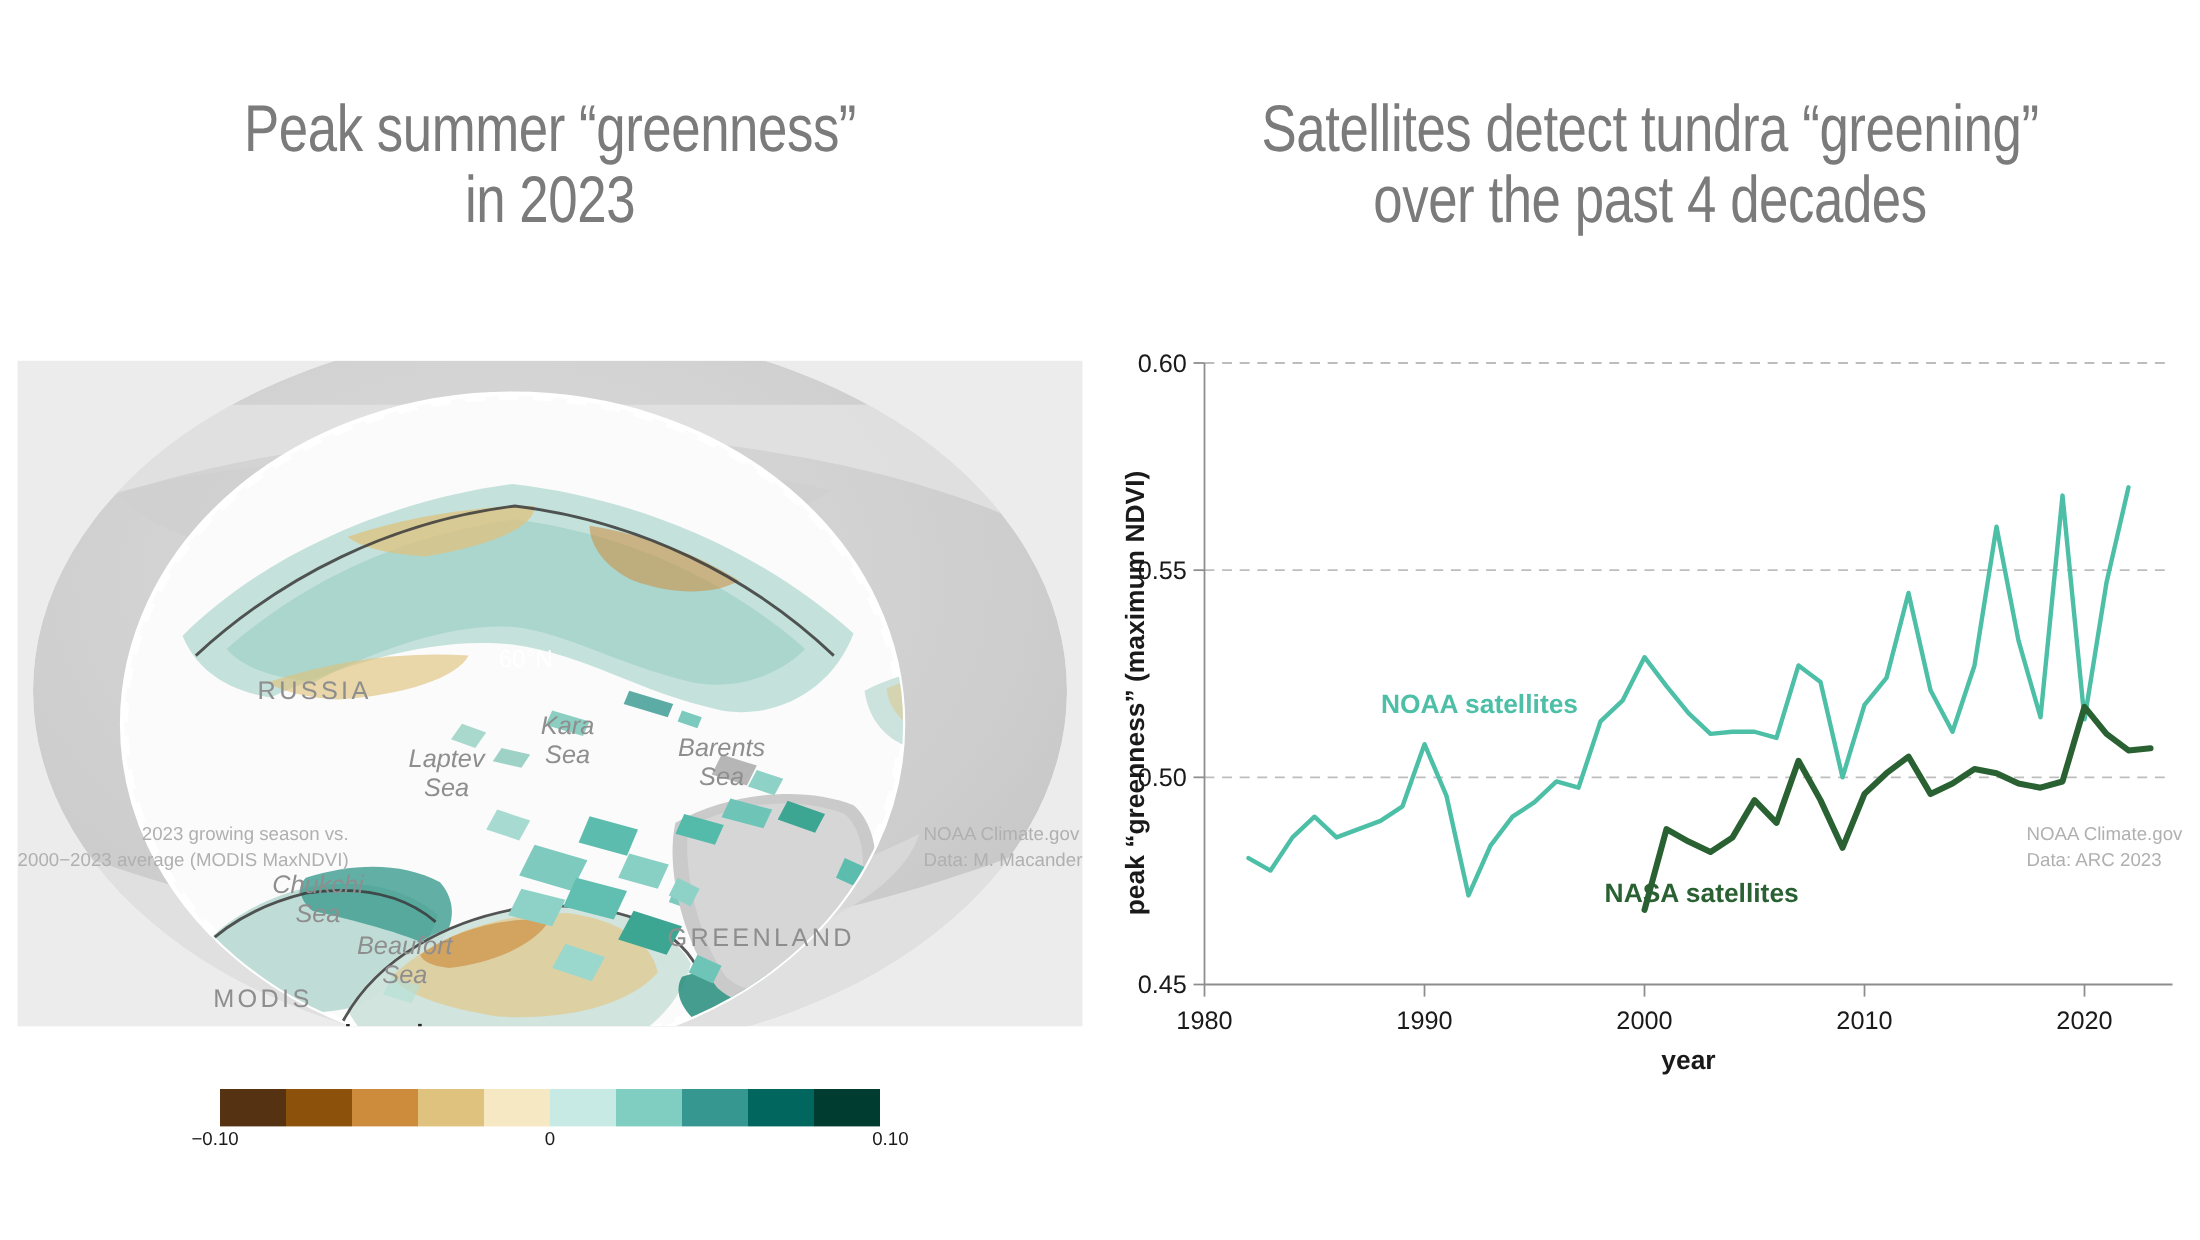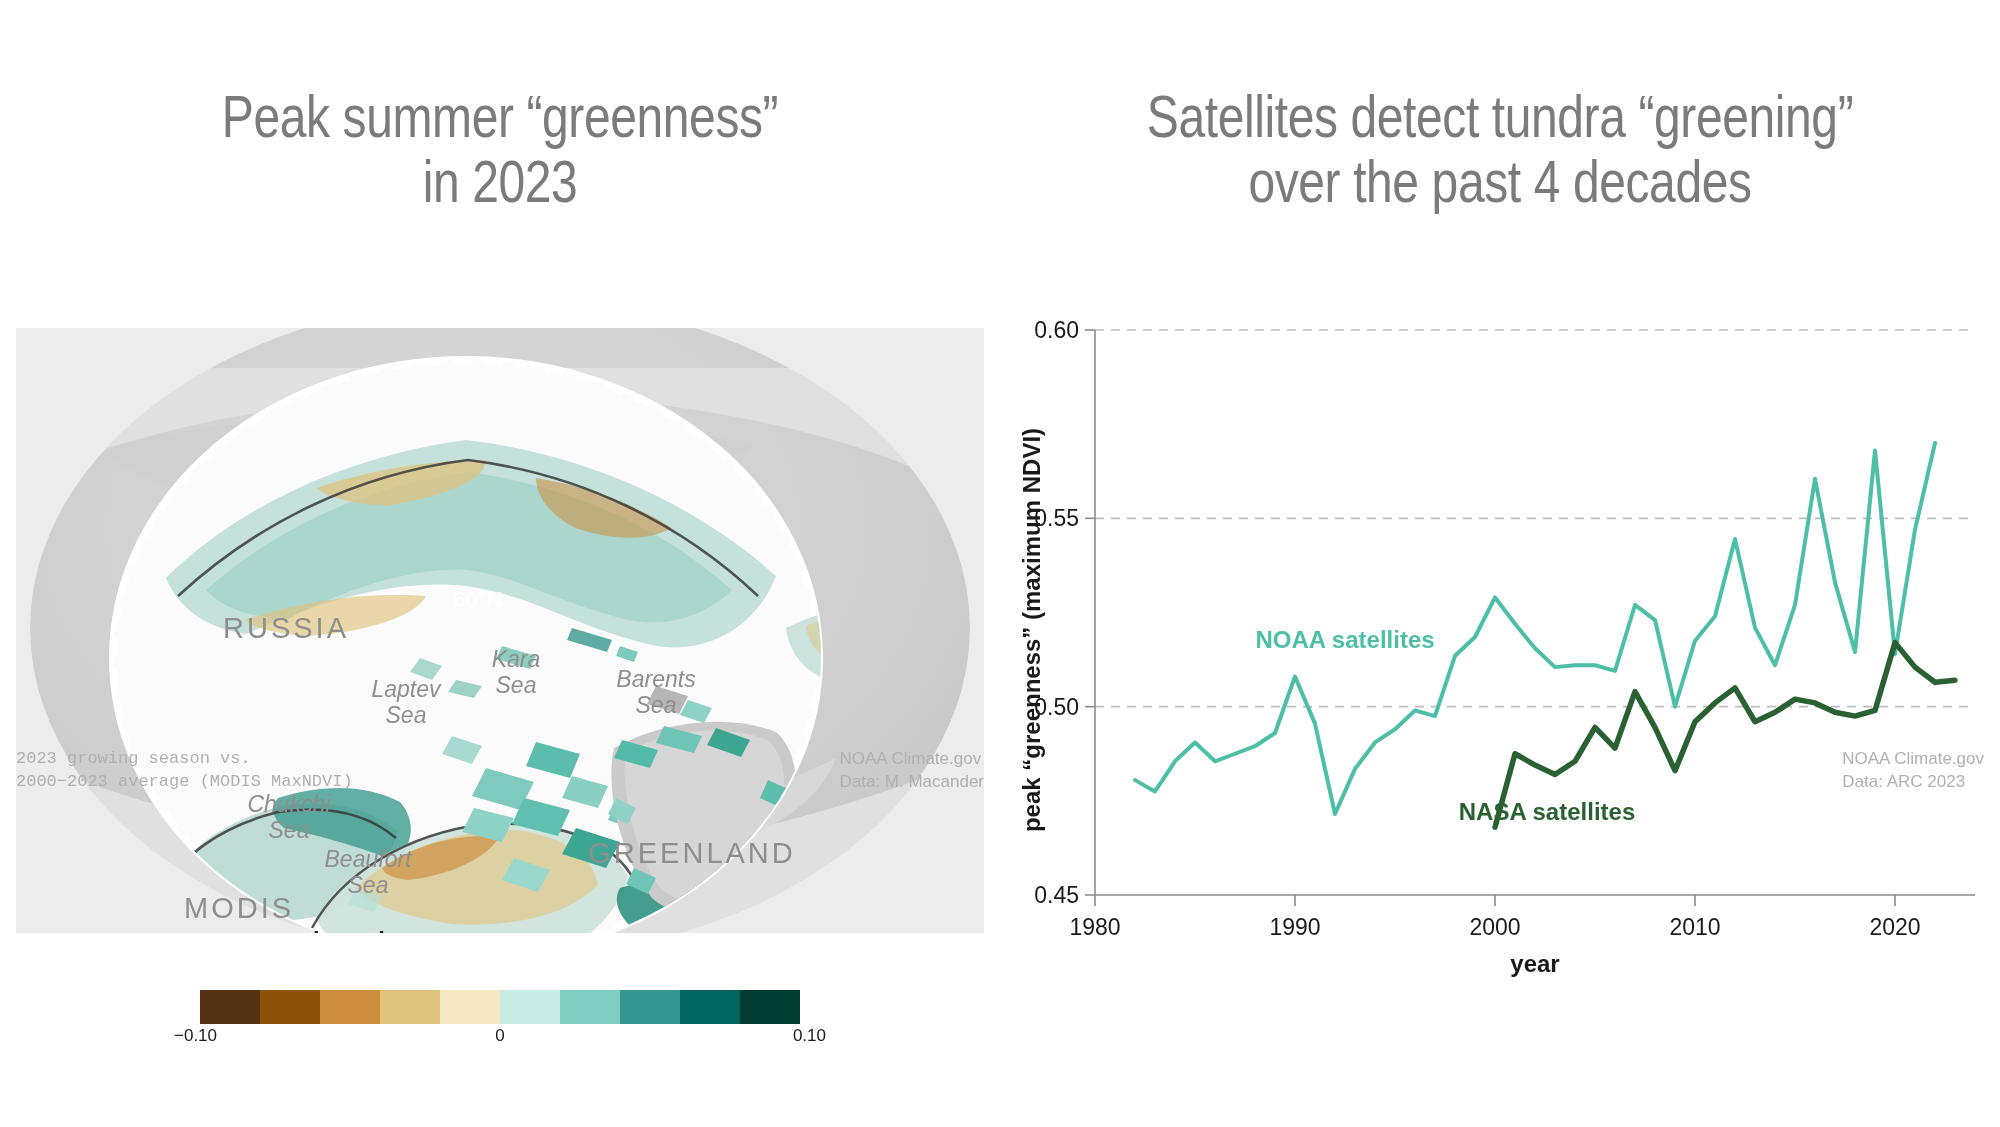--- a/index.html
+++ b/index.html
@@ -45,21 +45,21 @@
 
   .maplabel {
     position:absolute;
     font-family:"Liberation Sans", sans-serif;
     color:#8e8e8e;
     white-space:pre-line;
     text-align:center;
     line-height:1.12;
     pointer-events:none;
   }
-  .lbl-country { font-size:29px; letter-spacing:3px; }
+  .lbl-country { font-size:23px; letter-spacing:3px; }
   .lbl-sea     { font-size:23px; font-style:italic; }
   .lbl-ocean   { font-size:23px; font-style:italic; letter-spacing:3px; }
   .lbl-bold    { font-size:24px; font-weight:bold; color:#262626; letter-spacing:0px; }
   .lbl-lat     { font-size:22px; color:#ffffff; font-weight:400; letter-spacing:0px; }
 
   
   .cb-title {
     position:absolute; left:0; top:955px; width:1000px;
     text-align:center; font-size:22px; font-weight:bold; color:#1a1a1a;
   }
@@ -75,21 +75,21 @@
   .cb-tick-min { left:24px; }
   .cb-tick-mid { left:50%; transform:translateX(-50%); }
   .cb-tick-max { right:24px; }
 
   
   .foot {
     position:absolute; bottom:19px;
     font-size:17px; color:#b0b0b0; line-height:1.32;
     white-space:pre-line;
   }
-  .foot-l { left:16px; text-align:left;font-family:Liberation Mono, monospace; }
+  .foot-l { left:16px; text-align:right; }
   .foot-r { right:16px; text-align:left; }
   .panel-right .foot-l { left:116px; }
   .panel-right .foot-r { right:16px; }
 
   
   .chart-wrap { position:absolute; left:0; top:300px; width:1000px; height:700px; }
   .chart-svg { display:block; width:1000px; height:700px; }
   .tickText   { font-family:"Liberation Sans", sans-serif; font-size:23px; fill:#1a1a1a; }
   .axisTitle  { font-family:"Liberation Sans", sans-serif; font-size:24px; fill:#1a1a1a; font-weight:bold;}
   .serieslbl  { font-family:"Liberation Sans", sans-serif; font-size:24px; font-weight:bold; }

